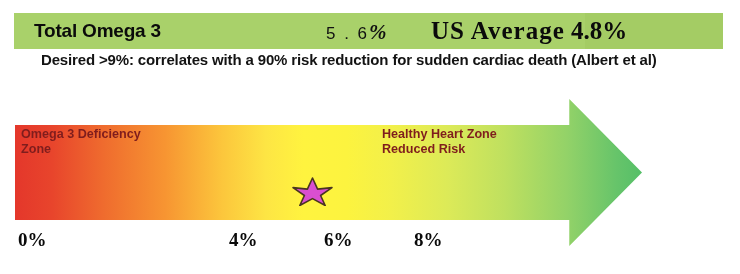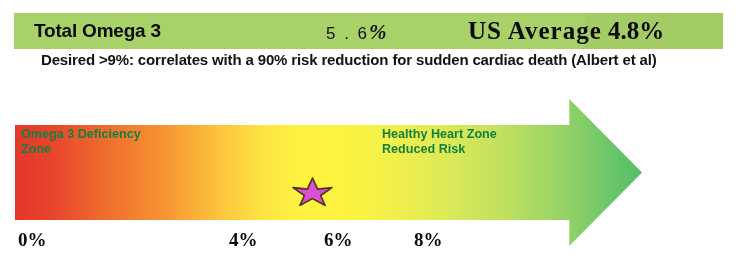--- a/index.html
+++ b/index.html
@@ -59,21 +59,21 @@
   }
   #header-value .pct {
     font-family: "Liberation Serif", serif;
     font-size: 21px;
     font-style: italic;
     font-weight: bold;
     letter-spacing: 0;
   }
   #header-us-average {
     position: absolute;
-    left: 454px;
+    left: 417px;
     top: 2px;
     font-family: "Liberation Serif", serif;
     font-size: 25px;
     font-weight: bold;
     color: #0b0b0b;
     line-height: 32px;
     white-space: nowrap;
   }
   #header-us-average .label { letter-spacing: 1px; }
 
@@ -116,21 +116,21 @@
       #66c46a 96%,
       #55bf68 100%);
     -webkit-clip-path: polygon(0 17.7%, 88.4% 17.7%, 88.4% 0, 100% 50%, 88.4% 100%, 88.4% 82.3%, 0 82.3%);
     clip-path: polygon(0 17.7%, 88.4% 17.7%, 88.4% 0, 100% 50%, 88.4% 100%, 88.4% 82.3%, 0 82.3%);
   }
 
   .zone-label {
     position: absolute;
     font-size: 12.6px;
     font-weight: bold;
-    color: #15803d;
+    color: #7f1d1d;
     line-height: 14.5px;
     white-space: nowrap;
   }
   #zone-left-label  { left: 21px;  top: 127px; }
   #zone-right-label { left: 366px; top: 127px; margin-left: 16px; }
 
   
   #star-marker {
     position: absolute;
     left: 292px;

